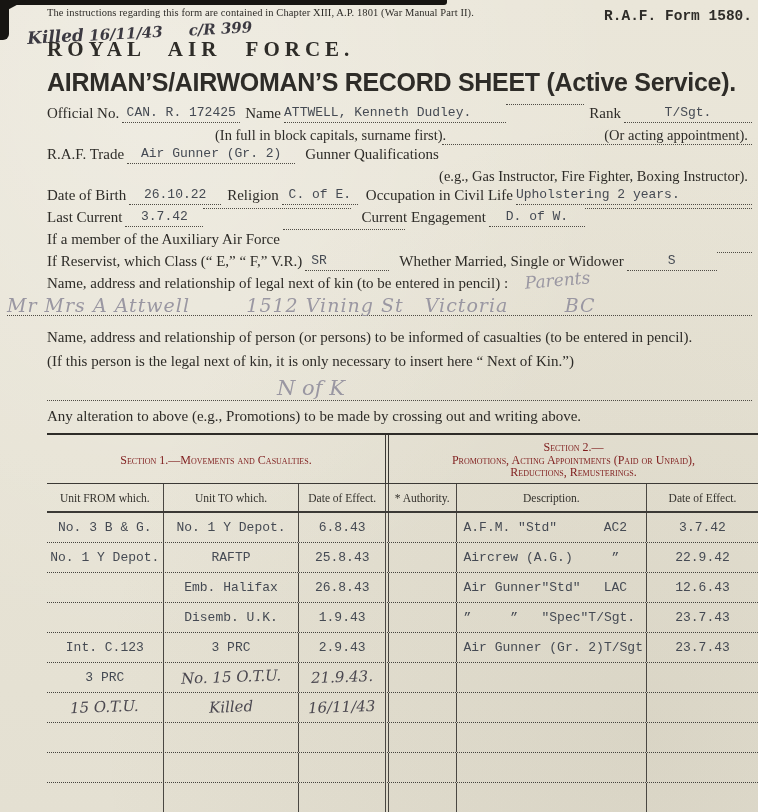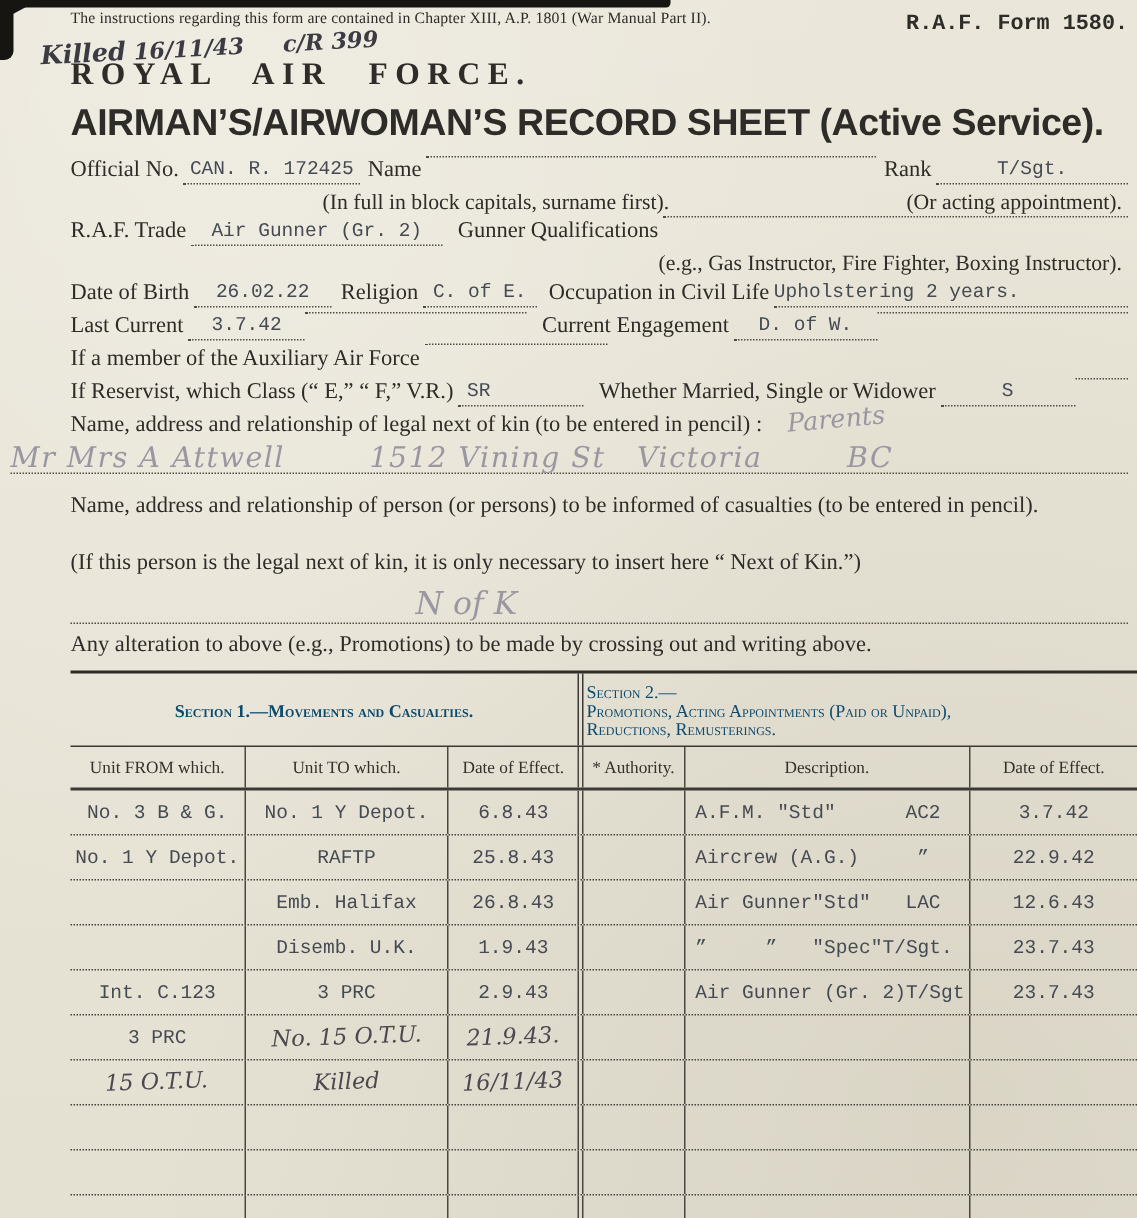--- a/index.html
+++ b/index.html
@@ -66,24 +66,24 @@
   .addrline{height:26px;}
   .addrline .pencil{font-size:19px;letter-spacing:1px;}
   .nofk{height:24px;margin-top:7px;}
   .nofk .pencil{font-size:21px;margin-left:230px;}
   .alteration{height:24px;align-items:center;}
 
   
   .rtable{margin-top:5px;margin-right:-6px;border-top:2.5px solid #2e2c28;font-family:"Liberation Serif",serif;}
   .secrow{display:grid;grid-template-columns:48.1% 51.9%;border-bottom:1.2px solid #3b3935;}
   .seccell{
-    font-variant:small-caps;font-size:12px;line-height:12.5px;
-    padding:6px 2px 4px;color:#0c4a6e;
-  }
-  .seccell.s1{border-right:4px double #3b3935;display:flex;align-items:center;justify-content:center;font-weight:bold;}
+    text-align:center;font-variant:small-caps;font-size:12px;line-height:12.5px;
+    padding:6px 2px 4px;color:#7f1d1d;
+  }
+  .seccell.s1{border-right:4px double #3b3935;display:flex;align-items:center;justify-content:center;}
   .trow,.theadrow{display:grid;grid-template-columns:16.4% 19.1% 12.6% 9.5% 26.8% 15.6%;}
   .theadrow{border-bottom:2px solid #3b3935;}
   .th{
     font-size:11.5px;text-align:center;padding:8px 2px 7px;color:#34322d;
     border-right:1px solid #4a4742;
   }
   .th.c2,.tcell.date{border-right:4px double #4a4742;}
   .th.c5,.tcell.date2{border-right:none;}
   .trow{min-height:29px;border-bottom:1.4px dotted #45433e;}
   .tcell{
@@ -119,20 +119,21 @@
   </div>
 
   <div class="maintitle">AIRMAN’S/AIRWOMAN’S RECORD SHEET (Active Service).</div>
 
   <div class="formbody">
 
     <div class="fline">
       <span class="lbl">Official No.</span>
       <span class="typed u" style="width:118px">CAN. R. 172425</span>
       <span class="lbl" style="padding-left:5px">Name</span>
+      <span class="typed u" style="width:222px;text-align:left">ATTWELL, Kenneth Dudley.</span>
       <span class="u grow"></span>
       <span class="lbl" style="padding-left:5px">Rank</span>
       <span class="typed u" style="width:128px">T/Sgt.</span>
     </div>
 
     <div class="hintline">
       <span class="hint1">(In full in block capitals, surname first).</span>
       <span class="hint2">(Or acting appointment).</span>
     </div>
 
@@ -142,21 +143,21 @@
       <span class="lbl" style="padding-left:10px">Gunner Qualifications</span>
       <span class="typed u grow"></span>
     </div>
 
     <div class="hintline hintright">
       <span style="margin-right:4px">(e.g., Gas Instructor, Fire Fighter, Boxing Instructor).</span>
     </div>
 
     <div class="fline">
       <span class="lbl">Date of Birth</span>
-      <span class="typed u" style="width:92px">26.02.22</span>
+      <span class="typed u" style="width:92px">26.10.22</span>
       <span class="lbl" style="padding-left:6px">Religion</span>
       <span class="typed u" style="width:76px">C. of E.</span>
       <span class="lbl" style="padding-left:8px">Occupation in Civil Life</span>
       <span class="typed u grow" style="text-align:left">Upholstering 2 years.</span>
     </div>
 
     <div class="fline">
       <span class="lbl">Last Current</span>
       <span class="typed u" style="width:78px">3.7.42</span>
       <span class="u" style="width:148px"></span>
@@ -181,21 +182,21 @@
     <div class="fline nokline">
       <span class="lbl">Name, address and relationship of legal next of kin (to be entered in pencil) :</span>
       <span class="pencil">Parents</span>
     </div>
 
     <div class="fline addrline">
       <span class="pencil u grow" style="margin-left:-40px">Mr Mrs A Attwell        1512 Vining St   Victoria        BC</span>
     </div>
 
     <div class="para" style="margin-top:5px">Name, address and relationship of person (or persons) to be informed of casualties (to be entered in pencil).</div>
-    <div class="para" style="margin-top:17px">(If this person is the legal next of kin, it is only necessary to insert here “ Next of Kin.”)</div>
+    <div class="para" style="margin-top:3px">(If this person is the legal next of kin, it is only necessary to insert here “ Next of Kin.”)</div>
 
     <div class="fline nofk">
       <span class="u grow"><span class="pencil" style="font-size:21px;margin-left:230px">N of K</span></span>
     </div>
 
     <div class="fline alteration">Any alteration to above (e.g., Promotions) to be made by crossing out and writing above.</div>
   </div>
 
   <div class="rtable">
     <div class="secrow">

